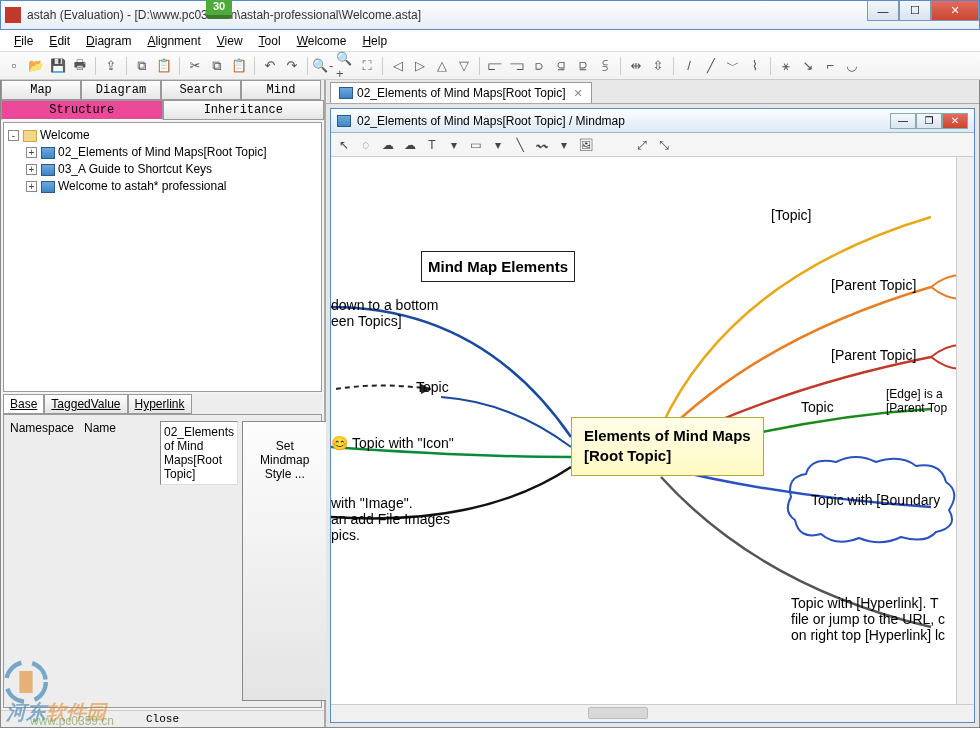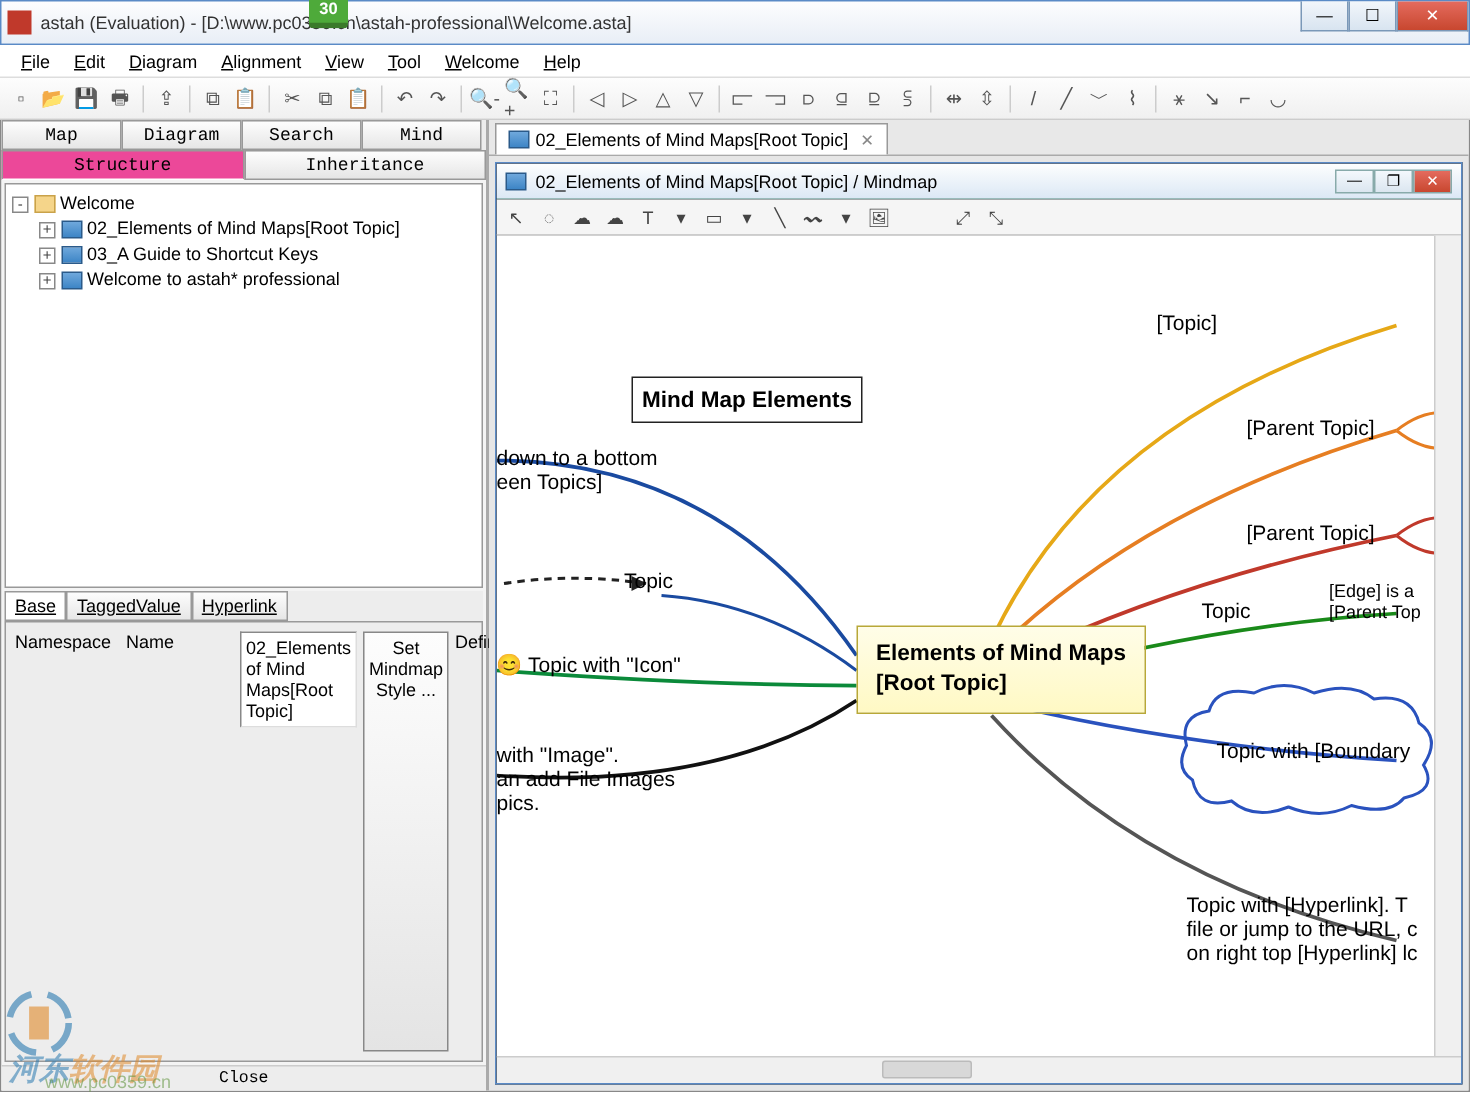--- a/index.html
+++ b/index.html
@@ -46,21 +46,21 @@
 .tree .indent { display:inline-block; width:18px;}
 
 
 .proptabs { display:flex; font-size:12px; font-family:"Courier New",monospace; background:#ededed; margin:0 2px;}
 .proptab { border:1px solid #999; padding:2px 6px; background:linear-gradient(#fdfdfd,#e6e6e6);text-decoration:underline;}
 .proptab.active { background:#fff;}
 .proppanel { flex:1; background:#ededed; border:1px solid #999; margin:0 2px 2px 2px; padding:6px; font-size:12px; font-family:"Courier New",monospace; display:flex; flex-direction:row; gap:4px;}
 .proppanel .row { display:flex; align-items:flex-start; gap:6px;}
 .proppanel .lbl { width:70px;}
 .proppanel .val { flex:1; background:#fff; border-top:1px solid #888; border-left:1px solid #888; border-right:1px solid #ddd; border-bottom:1px solid #ddd; padding:3px; min-height:36px; font-size:12px;}
-.stylebtn { background:linear-gradient(#fdfdfd,#e4e4e4); border:1px solid #888; padding:3px; text-align:center; font-size:12px;}
+.stylebtn { background:linear-gradient(#fdfdfd,#e4e4e4); border:1px solid #888; padding:17px; text-align:center; font-size:12px;}
 .defarea { flex:1; background:#fff; border-top:1px solid #888; border-left:1px solid #888; border-right:1px solid #ddd; border-bottom:1px solid #ddd;}
 .closebar { text-align:center; font-size:11px; font-family:"Courier New",monospace; padding:2px; background:#ededed; border-top:1px solid #ccc;}
 
 
 .doctabs { height:24px; background:#e8e8e8; display:flex; align-items:flex-end; padding:2px 4px 0 4px; border-bottom:1px solid #aaa;}
 .doctab { background:#fff; border:1px solid #999; border-bottom:none; padding:3px 8px; font-size:12px; font-family:"Courier New",monospace; display:flex; align-items:center; gap:4px;}
 .doctab .dicon { width:14px; height:12px; background:linear-gradient(#6fa8dc,#3d85c6); border:1px solid #2a5a8a;}
 .doctab .x { color:#888; font-size:11px; margin-left:4px;}
 
 

